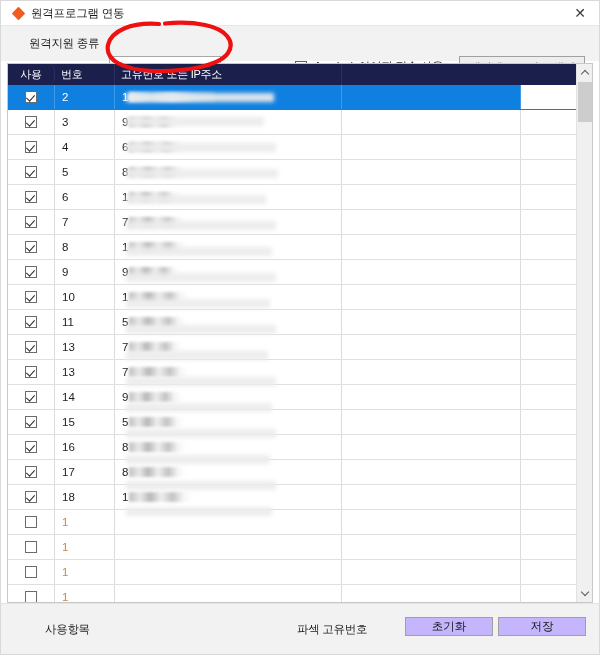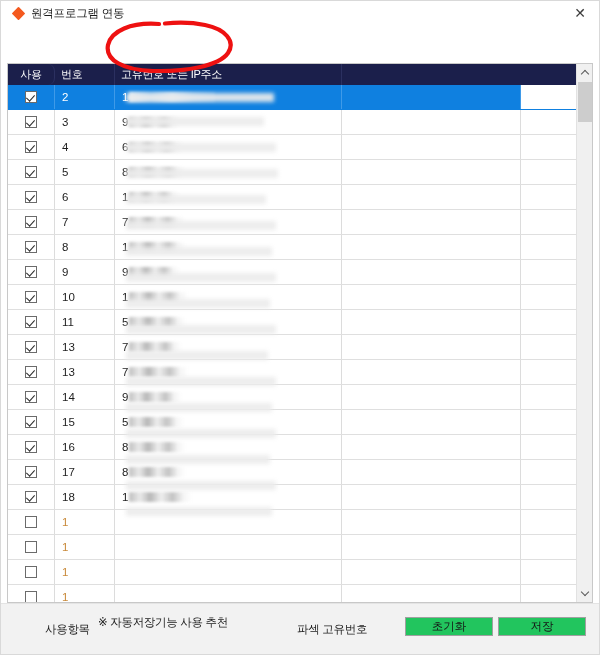--- a/index.html
+++ b/index.html
@@ -237,21 +237,21 @@
     line-height: 15px; white-space: nowrap;
   }
   .ft-3 {
     position: absolute; left: 296px; top: 18px;
     font-size: 11.5px; color: #1b1b1b; letter-spacing: -0.3px;
     white-space: nowrap;
   }
   .ft-btn {
     position: absolute; top: 13px;
     width: 88px; height: 19px;
-    background: #22c55e; border: 1px solid #a0a0a0;
+    background: #c4b5fd; border: 1px solid #a0a0a0;
     font-size: 11.5px; color: #151515;
     display: flex; align-items: center; justify-content: center;
   }
   .ft-btn.reset { left: 404px; }
   .ft-btn.save  { left: 497px; }
 
   
   .annot {
     position: absolute; left: 100px; top: 18px;
     width: 136px; height: 54px;
@@ -262,20 +262,35 @@
 <body>
 
 <div id="app">
 
   <div class="titlebar">
     <div class="title-diamond"></div>
     <div class="title-text">원격프로그램 연동</div>
     <div class="titlebar-close">✕</div>
   </div>
 
+  <div class="toolbar">
+    <div class="tb-label">원격지원 종류</div>
+
+    <div class="combo">
+      <span class="combo-value">Parsec</span>
+      <span class="combo-arrow"></span>
+    </div>
+
+    <div class="chk-wrap">
+      <span class="chk-box"></span>
+      <span class="chk-label">Anydesk 아이피 접속 사용</span>
+    </div>
+
+    <div class="btn-refresh">애니데스크 정보 갱신</div>
+  </div>
 
   <div class="grid-area">
     <div class="grid-head">
       <div class="cell c-use">사용</div>
       <div class="cell c-num">번호</div>
       <div class="cell c-id">고유번호 또는 IP주소</div>
       <div class="cell c-tail"></div>
     </div>
     <div class="grid-body" id="grid-body">
         <div class="row selected">
@@ -620,21 +635,20 @@
       <div class="vs-thumb"></div>
       <div class="vs-arrow down">
           <i></i>
         </div>
     </div>
   </div>
 
   <div class="footer">
     <div class="ft-1">사용항목</div>
     <div class="ft-2">
-      <div>※ 자동저장기능 사용 추천</div>
     </div>
     <div class="ft-3">파섹   고유번호</div>
     <div class="ft-btn reset">초기화</div>
     <div class="ft-btn save">저장</div>
   </div>
 
   <svg class="annot" viewBox="0 0 136 54">
     <path d="M 58 5 C 30 3, 10 12, 7 26 C 4 41, 22 51, 52 52 C 84 53, 118 47, 127 34
              C 135 22, 124 10, 104 6 C 92 3.5, 78 3, 64 4.5" fill="none" stroke="#ee1111" stroke-width="4.2" stroke-linecap="round" stroke-linejoin="round"></path>
   </svg>

